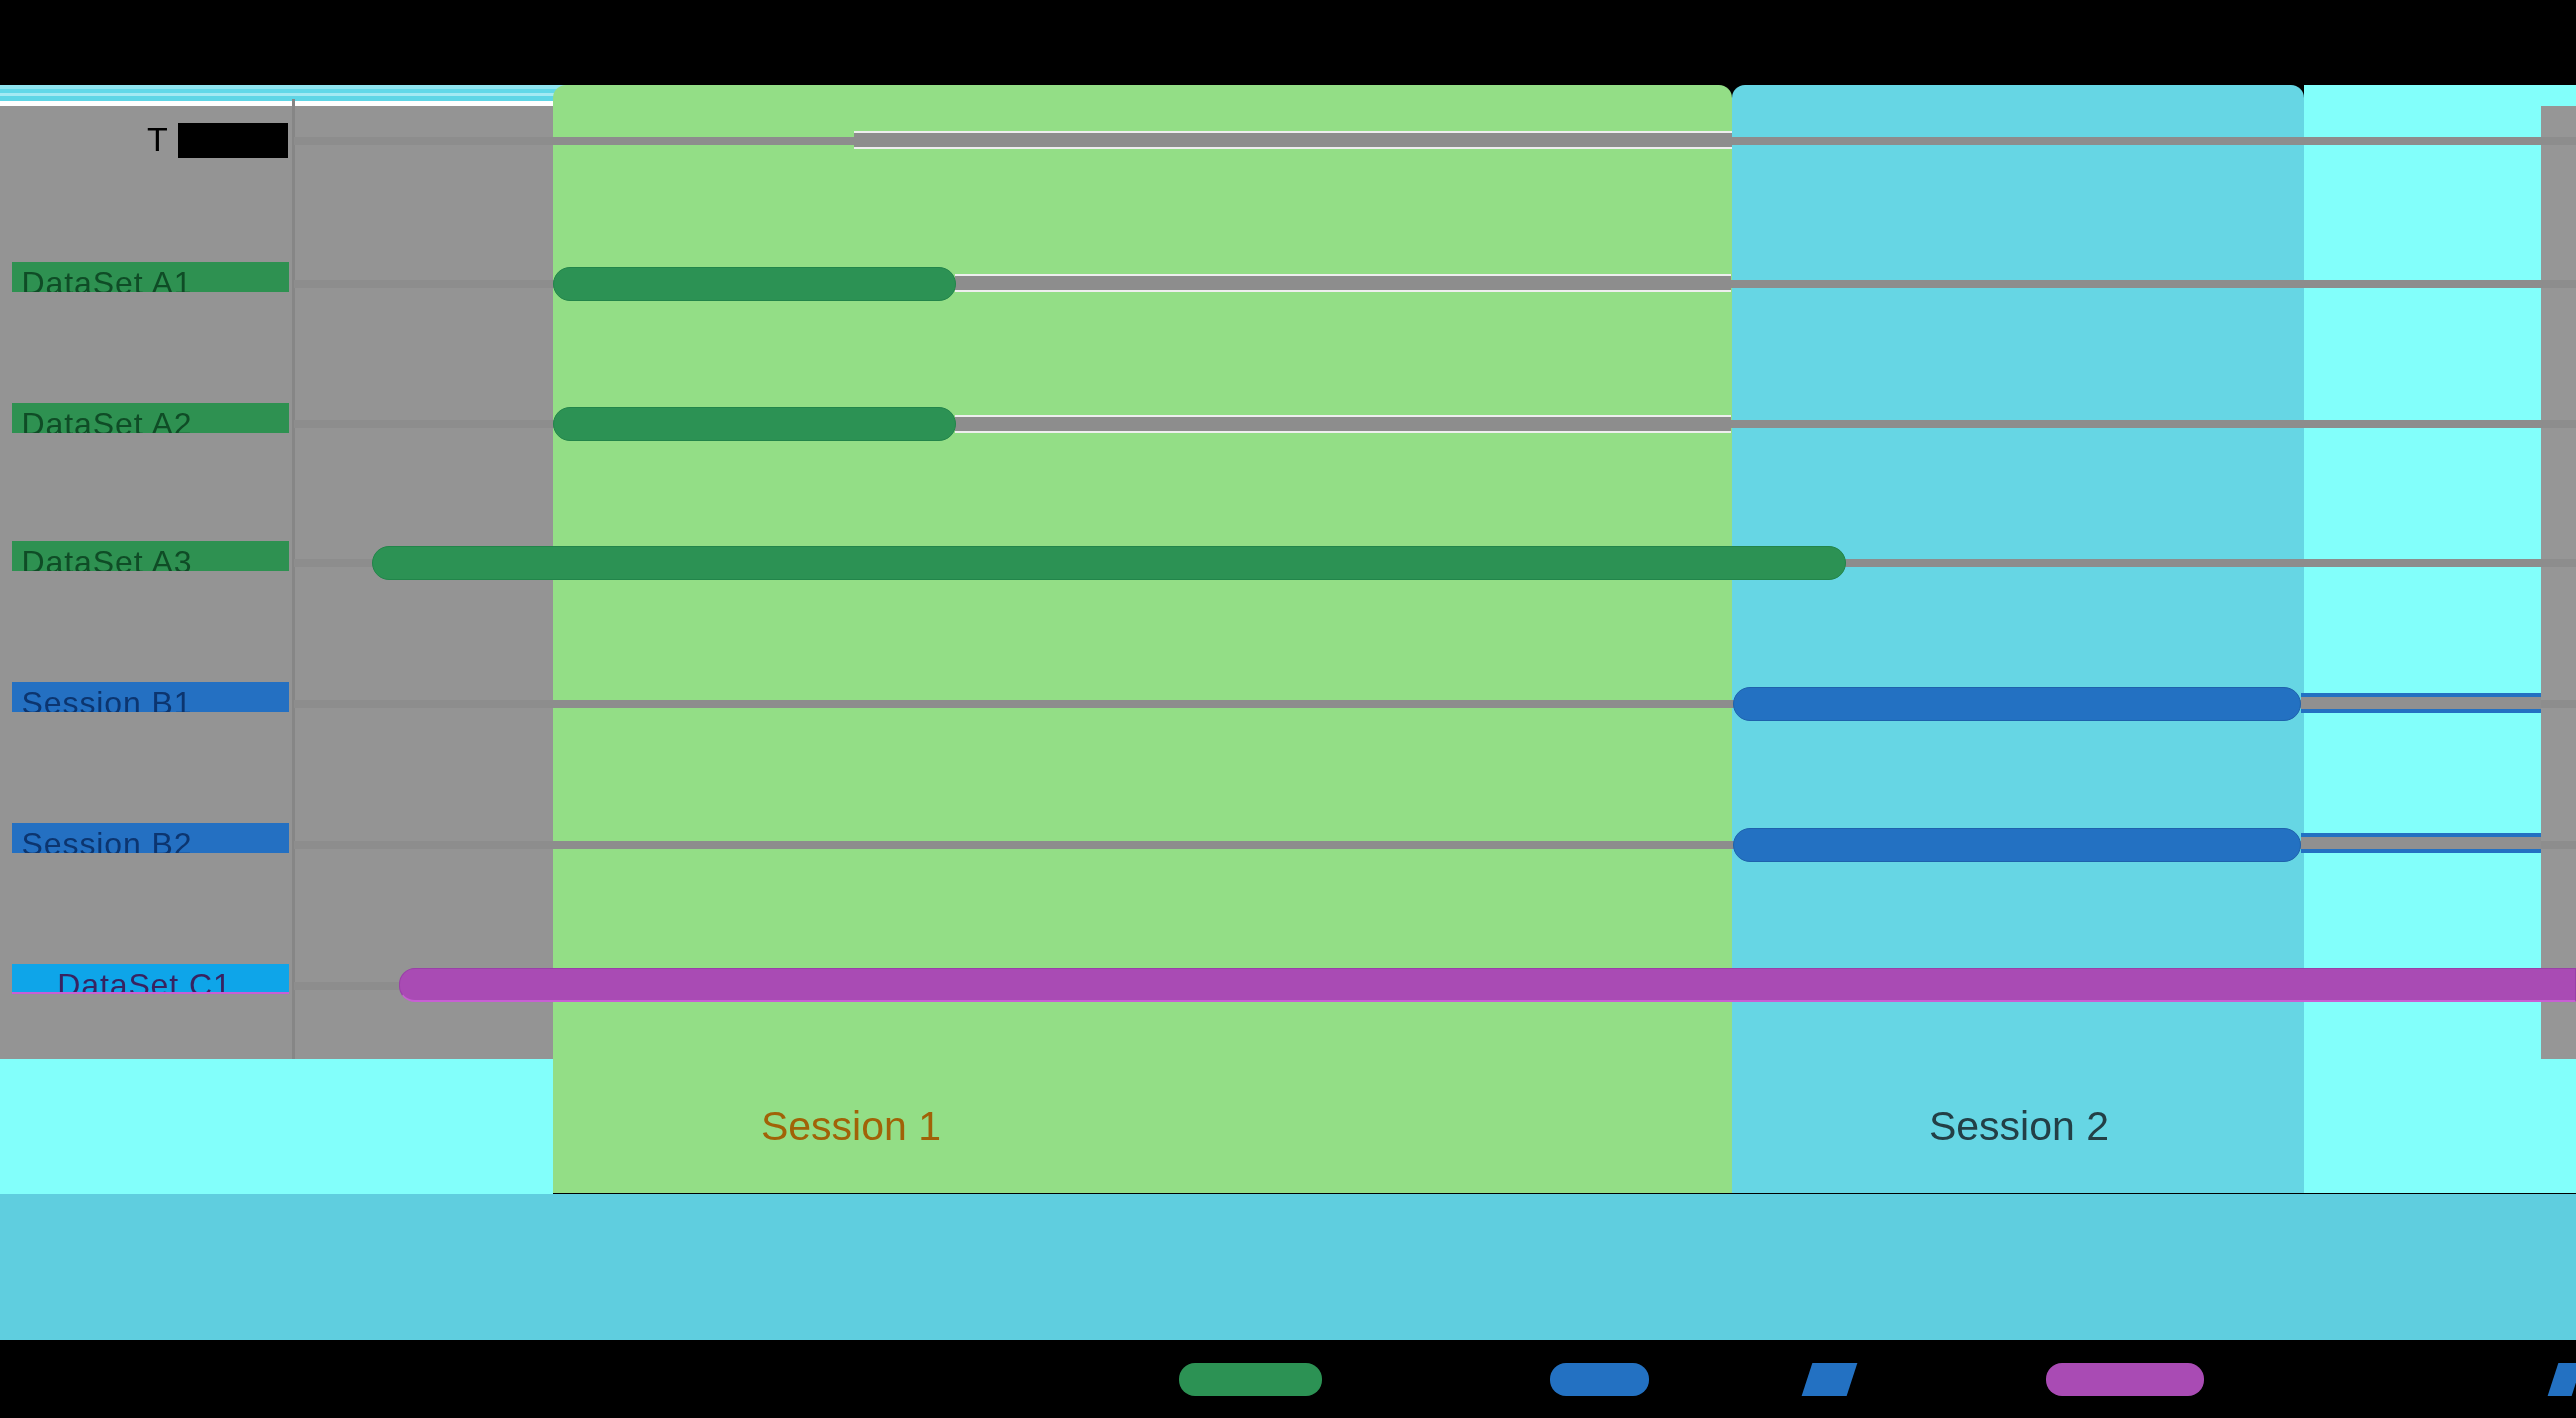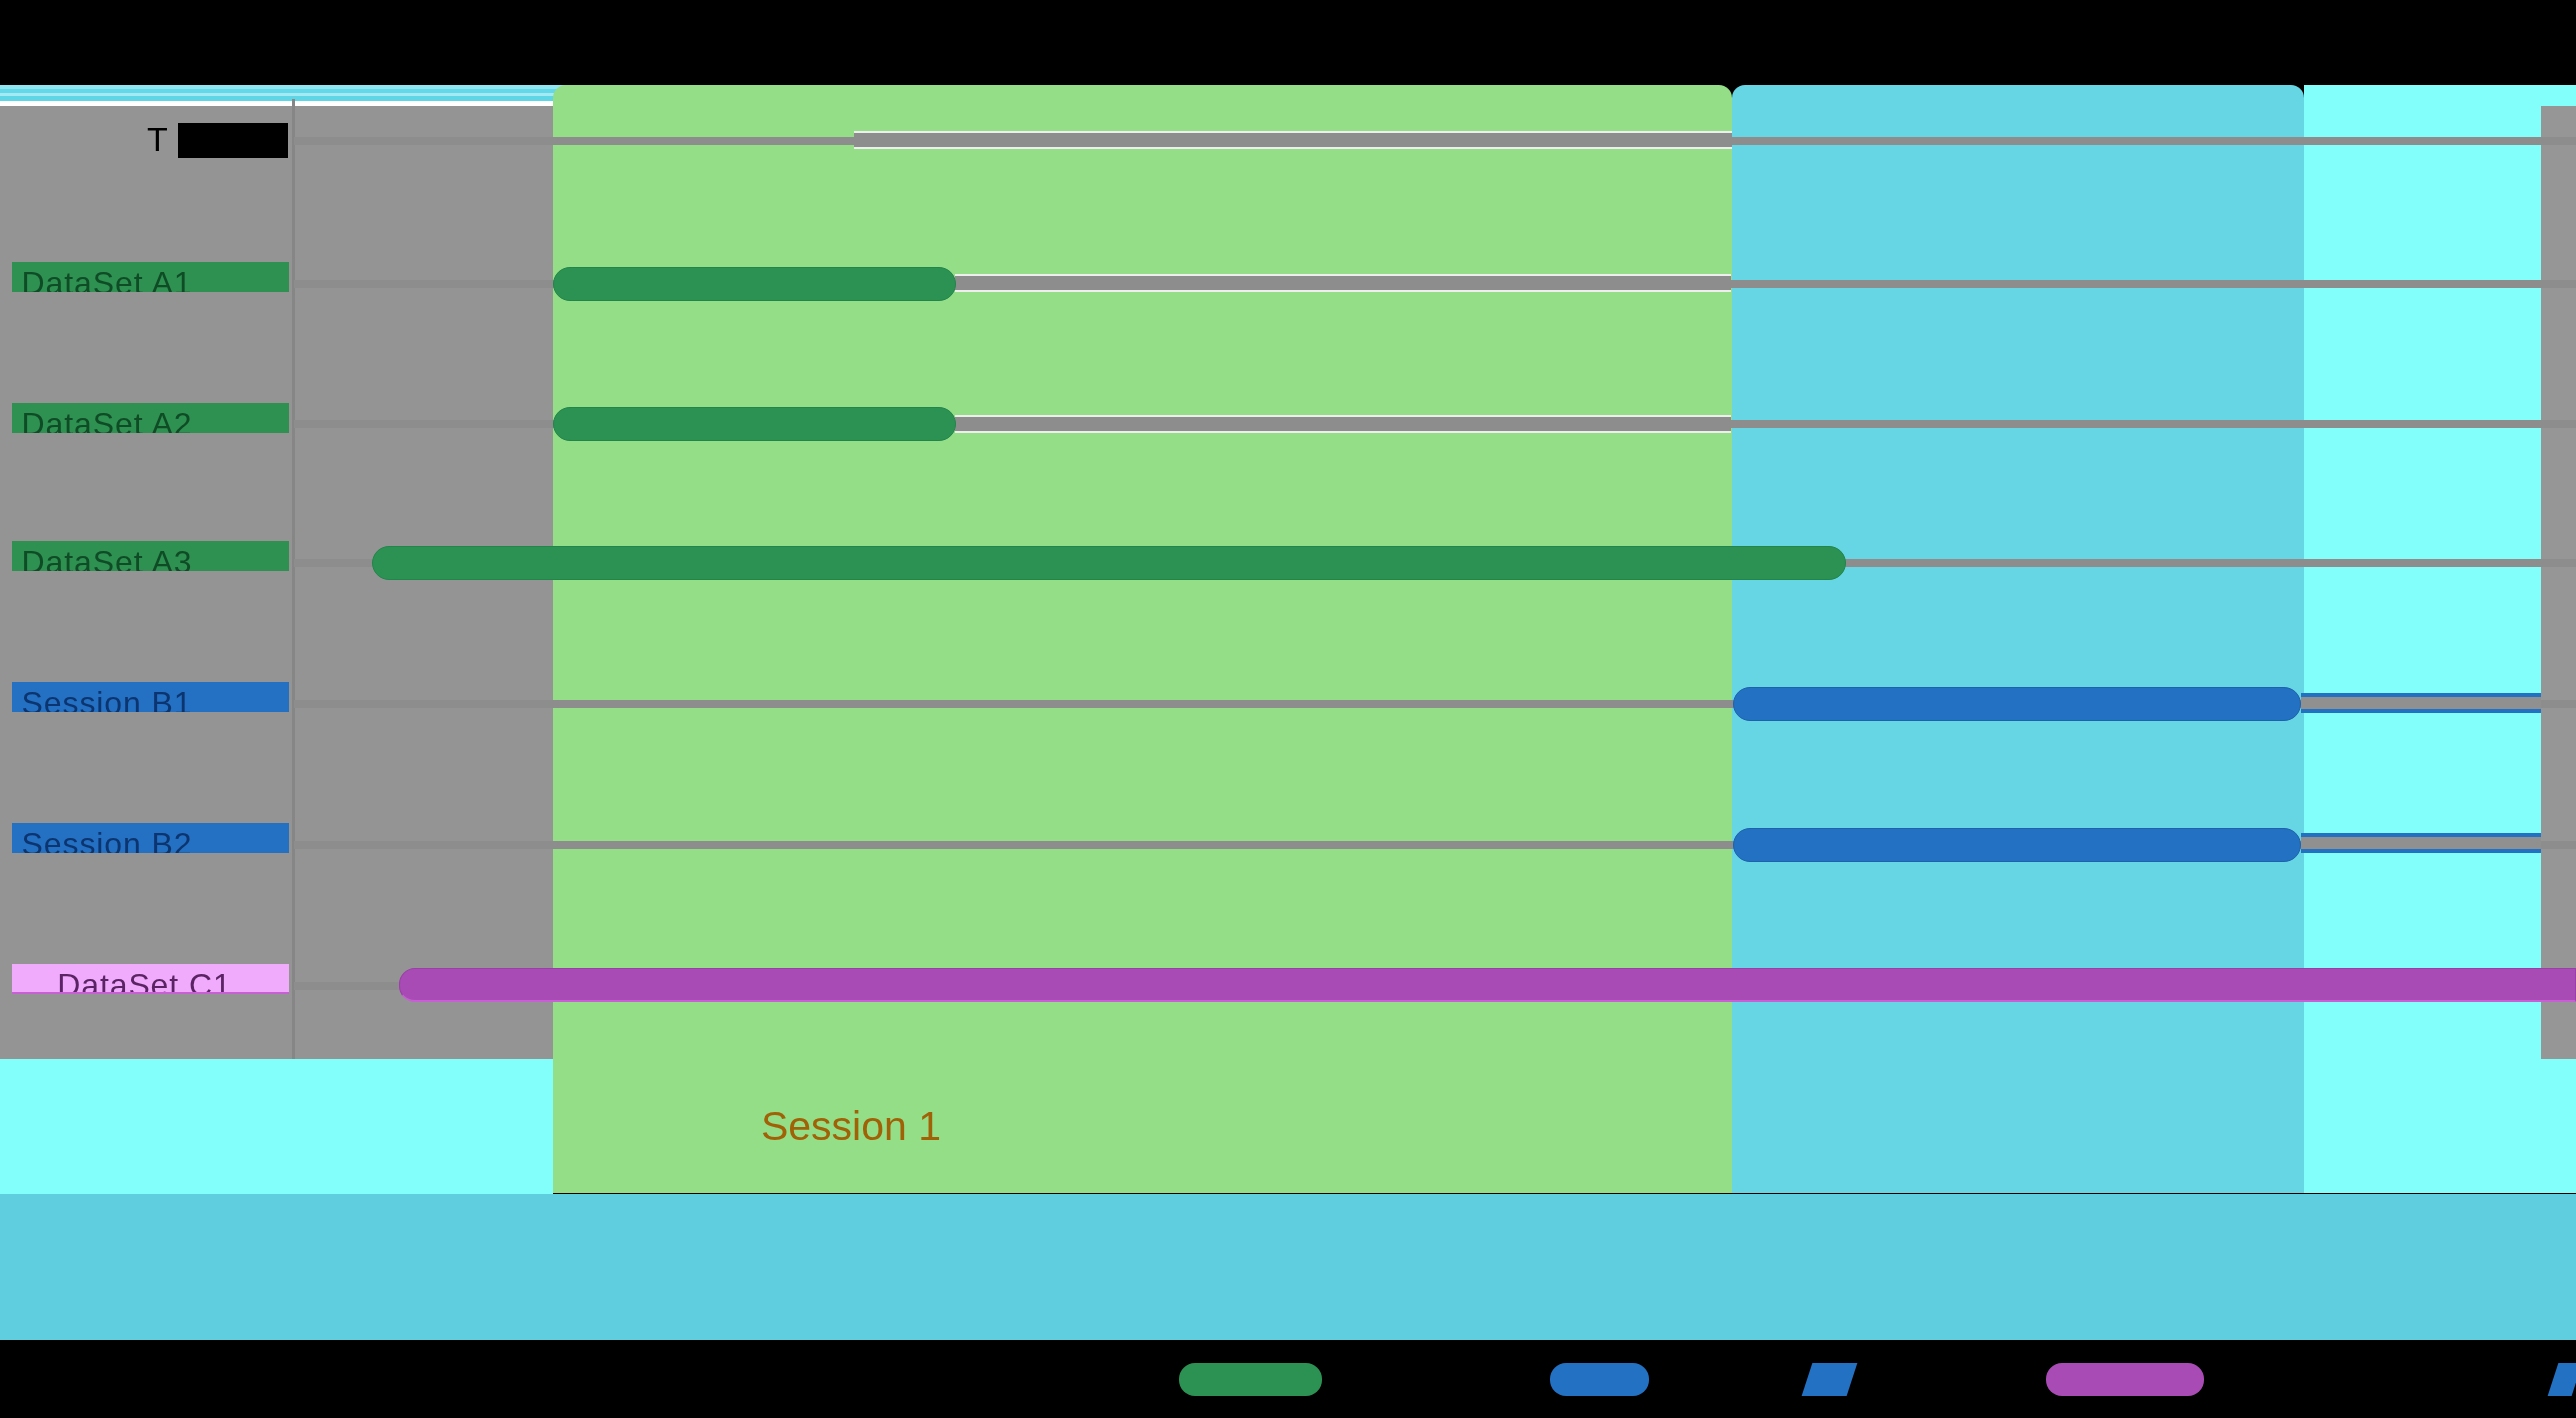--- a/index.html
+++ b/index.html
@@ -32,21 +32,21 @@
   .bar{height:34px; border-radius:17px; box-sizing:border-box;}
   .bar-green{background:#2C9254; border:1.9px solid #22854A;}
   .bar-blue{background:#2371C2; border:1.9px solid #1E62AC;}
   .bar-purple{background:#A94BB4; border:1.9px solid #9A3FA8; border-bottom:2.8px solid #C85FD4; border-radius:16px 0 0 16px;}
   
   .row-label{left:12.2px; width:277px; height:30px; line-height:43px;
     font-size:32px; letter-spacing:0.9px; padding-left:9.4px; box-sizing:border-box;
     white-space:nowrap; overflow:hidden;}
   .lbl-green{background:#2E9151; color:rgba(9,64,30,0.85);}
   .lbl-blue{background:#2470C2; color:rgba(8,42,96,0.85);}
-  .lbl-purple{background:#f0abfc; color:rgba(64,10,72,0.85); border-bottom:2.8px solid #C85FD4;padding-left:45px;}
+  .lbl-purple{background:#0ea5e9; color:rgba(64,10,72,0.85); border-bottom:2.8px solid #C85FD4;padding-left:45px;}
   
   .header-t{left:147px; top:120px; font-size:34px; color:#000; line-height:38px;}
   .header-redaction{left:178px; top:123px; width:110px; height:35px; background:#000;}
   
   .session-label{top:1102px; width:488px; height:49px; line-height:49px;
     text-align:center; font-size:41px;}
   .s1-text{color:#a16207;}
   .s2-text{color:#233F46;}
   
   .legend-pill{top:1363px; height:33px; border-radius:16px;}
@@ -98,20 +98,21 @@
   <div class="abs row-label lbl-green" style="top: 403px;">DataSet A2</div>
   <div class="abs row-label lbl-green" style="top: 541px;">DataSet A3</div>
   <div class="abs row-label lbl-blue" style="top: 682px;">Session B1</div>
   <div class="abs row-label lbl-blue" style="top: 823px;">Session B2</div>
   <div class="abs row-label lbl-purple" style="top: 964px;">DataSet C1</div>
 
   <div class="abs header-t">T</div>
   <div class="abs header-redaction"></div>
 
   <div class="abs session-label s1-text" style="left: 607px;">Session 1</div>
+  <div class="abs session-label s2-text" style="left: 1775px;">Session 2</div>
 
   <div id="legend" class="abs" style="left:0;top:0;width:2576px;height:1419px;">
       <div class="abs legend-pill c-green" style="left: 1179px; width: 143px;"></div>
       <div class="abs legend-pill c-blue" style="left: 1550px; width: 99px;"></div>
       <div class="abs legend-sliver c-blue" style="left: 1807px; width: 45px;"></div>
       <div class="abs legend-pill c-purple" style="left: 2046px; width: 158px;"></div>
       <div class="abs legend-sliver c-blue" style="left: 2553px; width: 23.5px;"></div>
     </div>
 
 </div>

